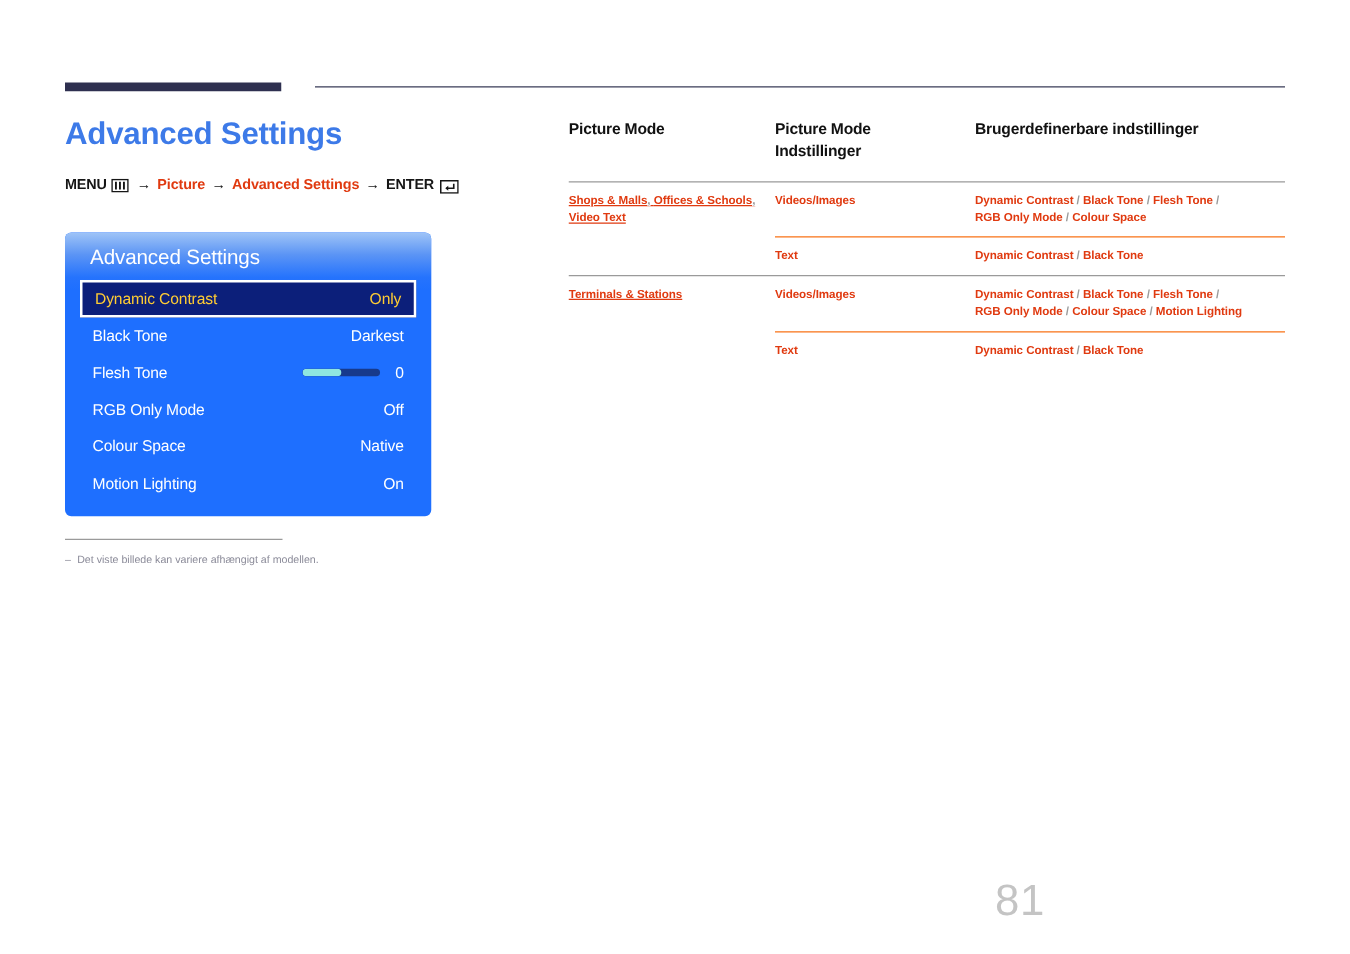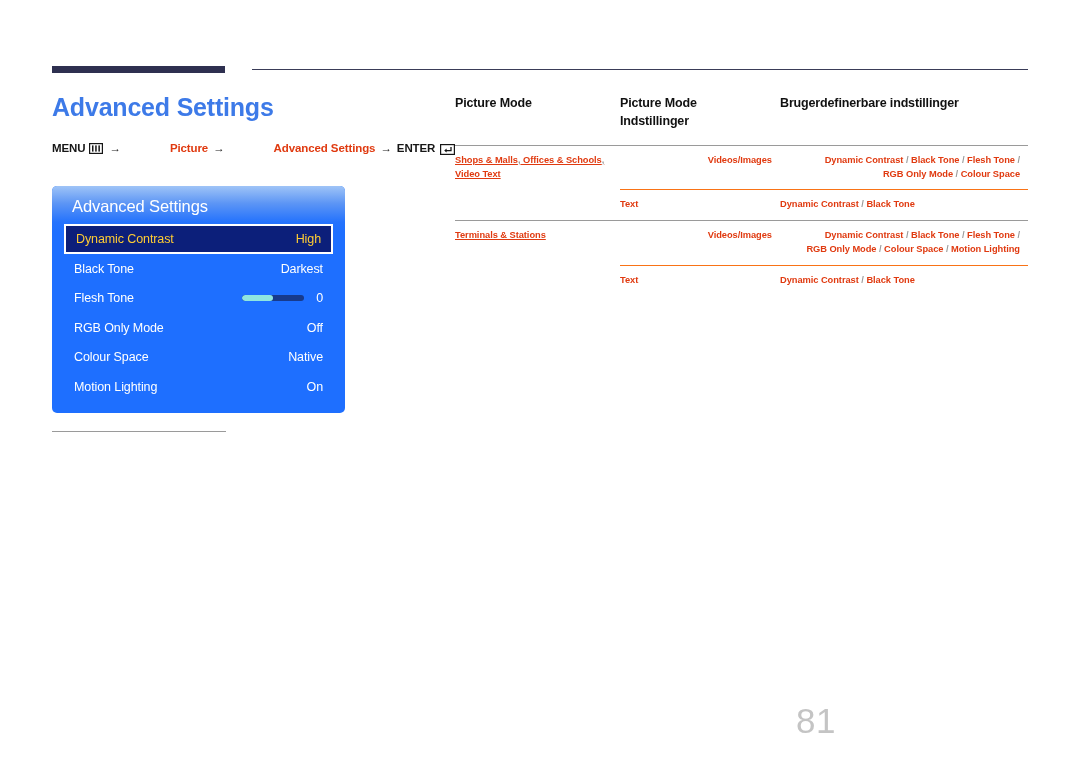--- a/index.html
+++ b/index.html
@@ -57,21 +57,21 @@
     margin-top: 20px;
     font-size: 11.5px;
     font-weight: bold;
     color: #161616;
     letter-spacing: -0.1px;
     white-space: nowrap;
     display: flex;
     align-items: center;
     gap: 0px;
   }
-  .menu-path .red { color: #e03a10; margin-left: 44px; }
+  .menu-path .red { color: #e03a10; }
   .menu-path .arrow { padding: 0 5px; font-weight: bold; }
 
   
   .icon-menu {
     display: inline-flex;
     align-items: center;
     justify-content: center;
     margin-left: 4px;
     margin-right: 1px;
     position: relative;
@@ -209,21 +209,21 @@
   table.spec td {
     vertical-align: top;
     font-size: 9.3px;
     font-weight: bold;
     color: #e03a10;
     letter-spacing: -0.05px;
     line-height: 1.55;
     padding: 7px 8px 8px 0;
   }
   td.sub { border-top: 1px solid #f97316; }
-  td.nosub { border-top: none; text-align: right; }
+  td.nosub { border-top: none; }
   tr.group-start td { border-top: 1.1px solid #9a9a9a; }
   tr.group-start td.first-col { border-top: 1.1px solid #9a9a9a; text-decoration: underline; }
   .sep { color: #9a9a9a; font-weight: bold; }
   .comma { color: #9a9a9a; font-weight: bold; }
 
   
   .right-note {
     position: absolute;
     left: 455px;
     top: 292px;
@@ -301,21 +301,21 @@
     </div>
 
   </div>
 
   <div class="osd">
     <div class="osd-gradient"></div>
     <div class="osd-title">Advanced Settings</div>
     <div class="osd-list" id="osd-list">
         <div class="osd-row selected">
           <span class="osd-label">Dynamic Contrast</span>
-          <span class="osd-value">High</span>
+          <span class="osd-value">Only</span>
         </div>
         <div class="osd-row">
           <span class="osd-label">Black Tone</span>
           <span class="osd-value">Darkest</span>
         </div>
         <div class="osd-row">
           <span class="osd-label">Flesh Tone</span>
           <span class="osd-slider-wrap">
             <span class="slider">
               <span class="slider-fill" style="width: 50%;"></span>
@@ -333,20 +333,23 @@
         </div>
         <div class="osd-row">
           <span class="osd-label">Motion Lighting</span>
           <span class="osd-value">On</span>
         </div>
       </div>
   </div>
 
   <div class="left-note">
     <div class="left-note-rule"></div>
+    <div class="left-note-text">
+      <span class="left-note-dash">–</span><span>Det viste billede kan variere afhængigt af modellen.</span>
+    </div>
   </div>
 
   <div class="table-wrap">
     <table class="spec">
       <colgroup>
         <col class="c1">
           <col class="c2">
           <col class="c3">
       </colgroup>
       <thead>

